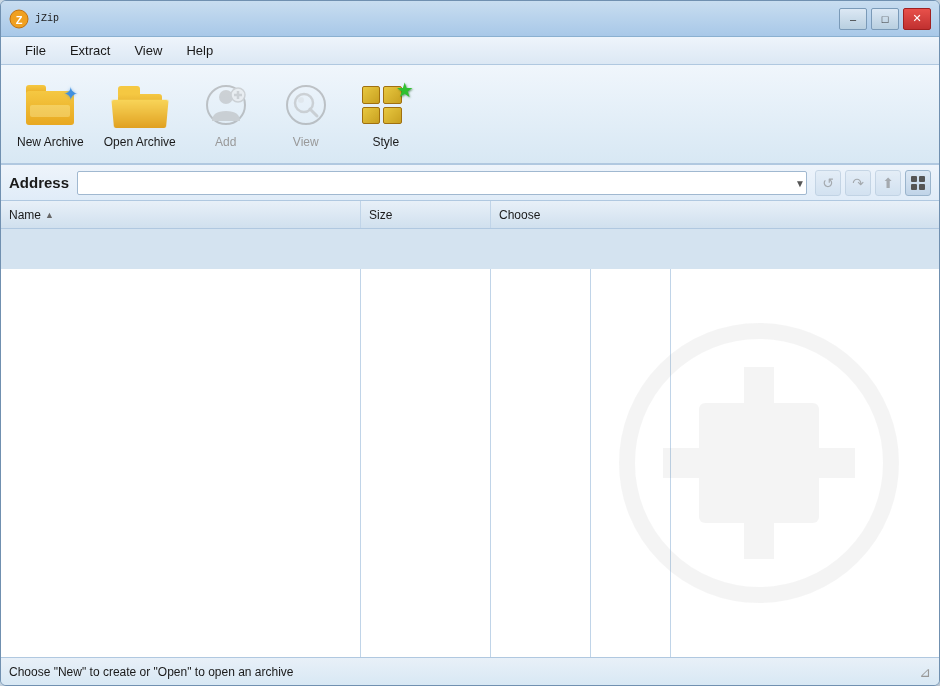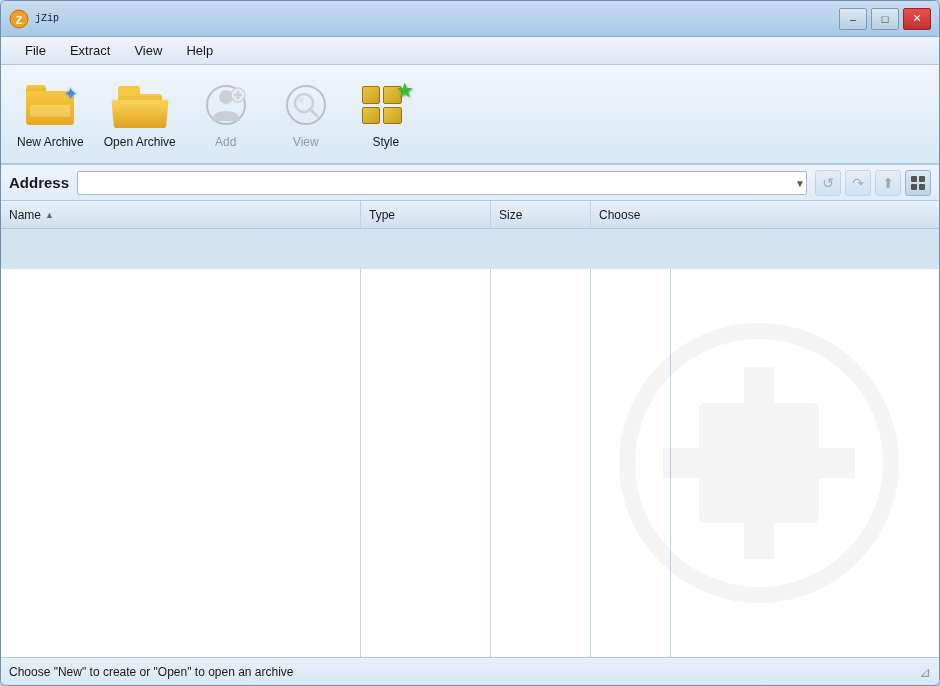--- a/index.html
+++ b/index.html
@@ -550,23 +550,20 @@
     </div>
   </div>
 
   <div class="content-area">
 
     <div class="column-header">
       <div class="col-head">
         <span>Name</span>
         <span class="sort-arrow">▲</span>
       </div>
-      <div class="col-head">
-        <span>Type</span>
-      </div>
       <div class="col-head right">
         <span>Size</span>
       </div>
       <div class="col-head right">
         <span>Choose</span>
       </div>
     </div>
 
     <div class="main-content">
       <div class="file-pane"></div>

